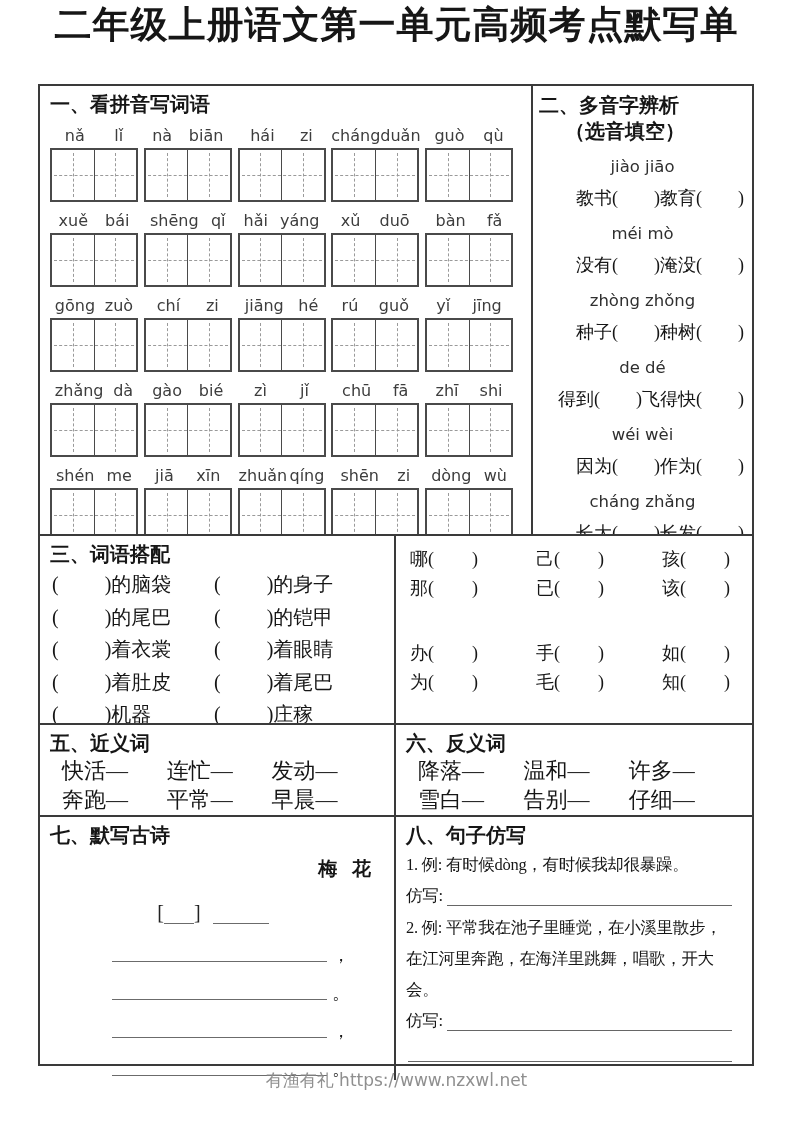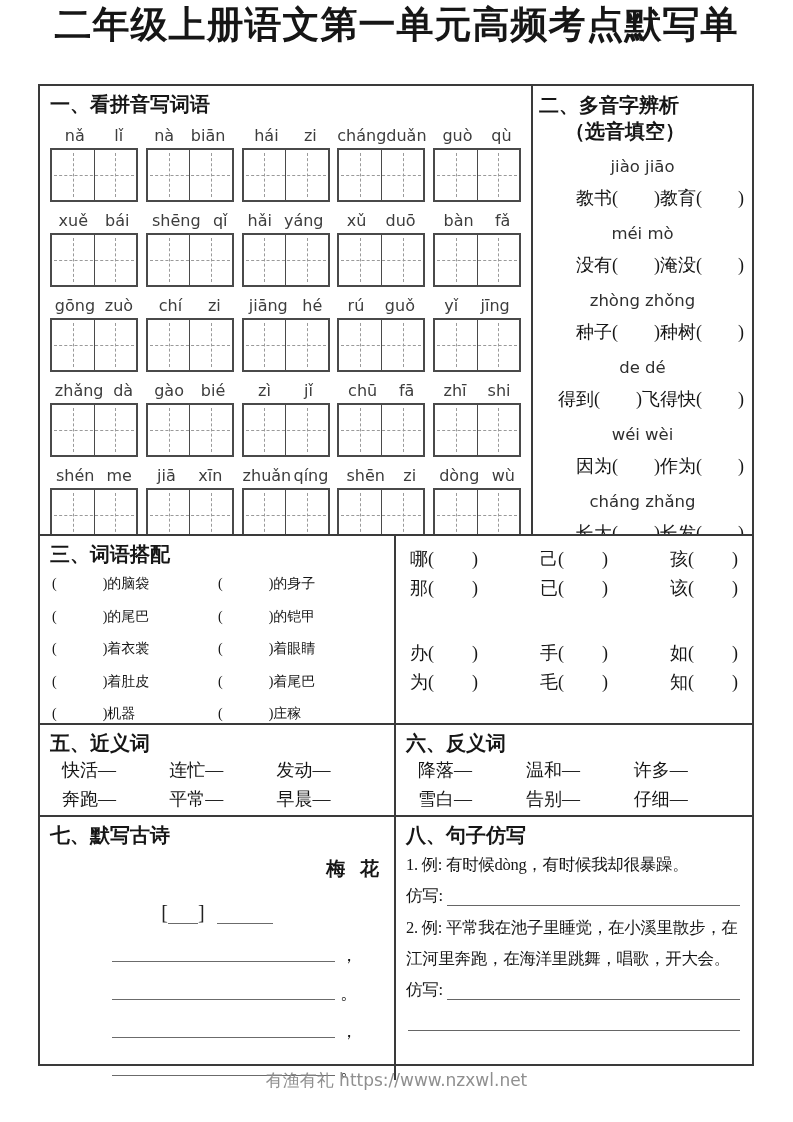--- a/index.html
+++ b/index.html
@@ -17,21 +17,21 @@
   .sheet {
     position: absolute; left: 38px; top: 84px; width: 716px; height: 982px;
     border: 2.5px solid #3a3a3a; background: #fff;
     display: grid; grid-template-rows: 450px 189px 92px 1fr;
   }
   .row { display: grid; border-bottom: 2.5px solid #3a3a3a; }
   .row:last-child { border-bottom: none; }
   .rowA { grid-template-columns: 491px 1fr; }
   .rowB, .rowC, .rowD { grid-template-columns: 354px 1fr; }
   .cellR2 { border-left: 2.5px solid #3a3a3a; }
-  .pad { padding: 5px 10px 4px 10px; overflow: hidden; }
+  .pad { padding: 5px 18px 4px 10px; overflow: hidden; }
   .sec-title { font-size: 20px; font-weight: 700; line-height: 26px; }
 
   
   .pin-row { display: flex; justify-content: space-between; margin-top: 8px; }
   .pin-group { width: 88px; display: flex; flex-direction: column; align-items: center; }
   .pin-line {
     display: flex; justify-content: space-around; align-self: stretch;
     font-family: "DejaVu Sans", sans-serif; font-size: 16px; line-height: 21px;
     color: #3d3d3d; white-space: nowrap; margin-bottom: 2px;
   }
@@ -48,30 +48,30 @@
     text-align: center; font-family: "DejaVu Sans", sans-serif;
     font-size: 16.5px; color: #2f2f2f; margin-top: 12px; line-height: 21px;
   }
   .s2-row { display: flex; justify-content: flex-end; font-size: 18px; margin-top: 8px; line-height: 26px; padding: 0 2px; }
   .dotc { position: relative; display: inline-block; }
   .dotc::after { content:"•"; position:absolute; left:50%; transform:translateX(-50%); bottom:-0.62em; font-size:0.55em; color:#111; }
   .paren span { display: inline-block; }
   .pgap { display: inline-block; }
 
   
-  .s3-row { display: flex; font-size: 14px; line-height: 30.5px; padding-left: 2px; margin-top: 2px; }
+  .s3-row { display: flex; font-size: 20px; line-height: 30.5px; padding-left: 2px; margin-top: 2px; }
   .s3-item { width: 50%; white-space: nowrap; }
 
   
   .s4-row { display: flex; justify-content: space-between; font-size: 18px; line-height: 29px; padding: 0 4px; }
   .s4-gap { height: 36px; }
   #s4-g1 { margin-top: 4px; }
 
   
-  .syn-row { display: flex; font-size: 18px; line-height: 29px; padding-left: 12px; }
+  .syn-row { display: flex; font-size: 22px; line-height: 29px; padding-left: 12px; justify-content: space-between; }
   .syn-item { width: 33.3%; }
 
   
   .poem-title { text-align: right; font-size: 19px; font-weight: 700; letter-spacing: 5px; margin-top: 8px; }
   .author-row { display: flex; justify-content: center; align-items: flex-end; margin-top: 16px; font-size: 20px; color:#222; height: 26px; }
   .bgap { width: 30px; border-bottom: 1.6px solid #6b6b6b; align-self: stretch; }
   .agap { width: 12px; }
   .au { width: 56px; border-bottom: 1.6px solid #6b6b6b; align-self: stretch; }
   .poem-line { display: flex; align-items: flex-end; height: 38px; margin: 0 26px 0 62px; font-size: 18px; }
   .poem-line .u { flex: 1; border-bottom: 1.6px solid #6b6b6b; margin-right: 5px; }

